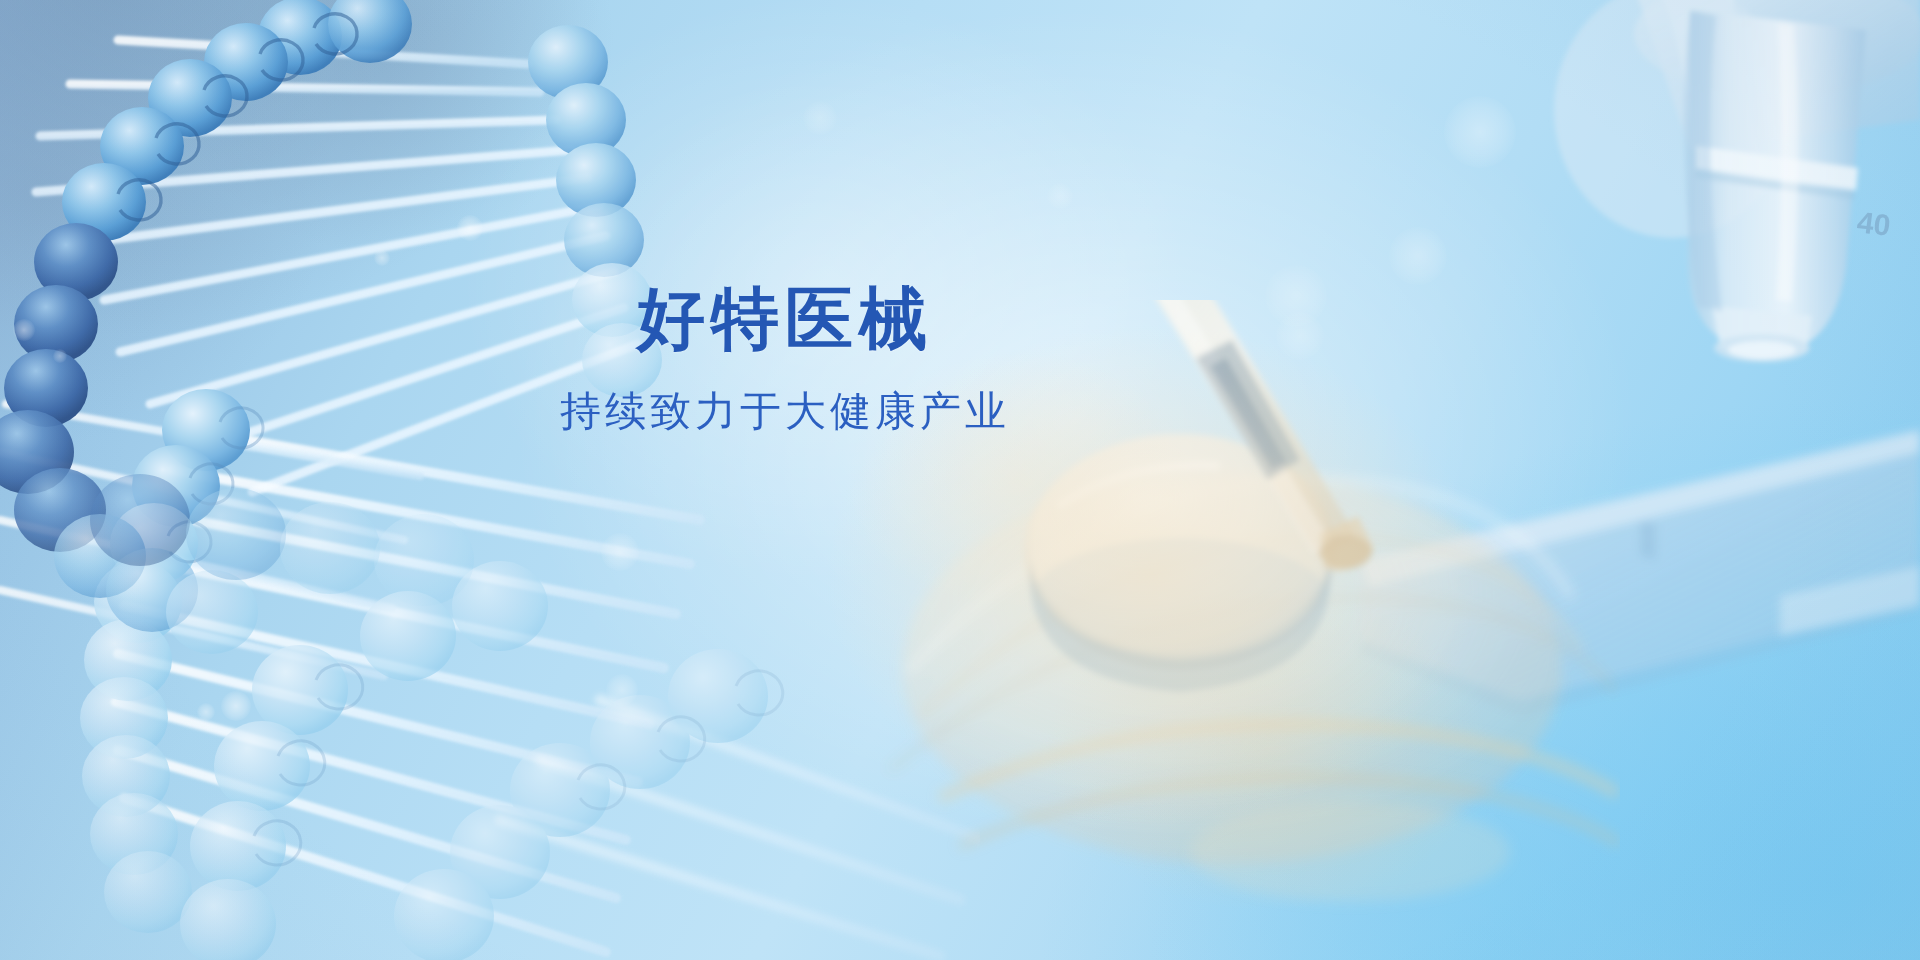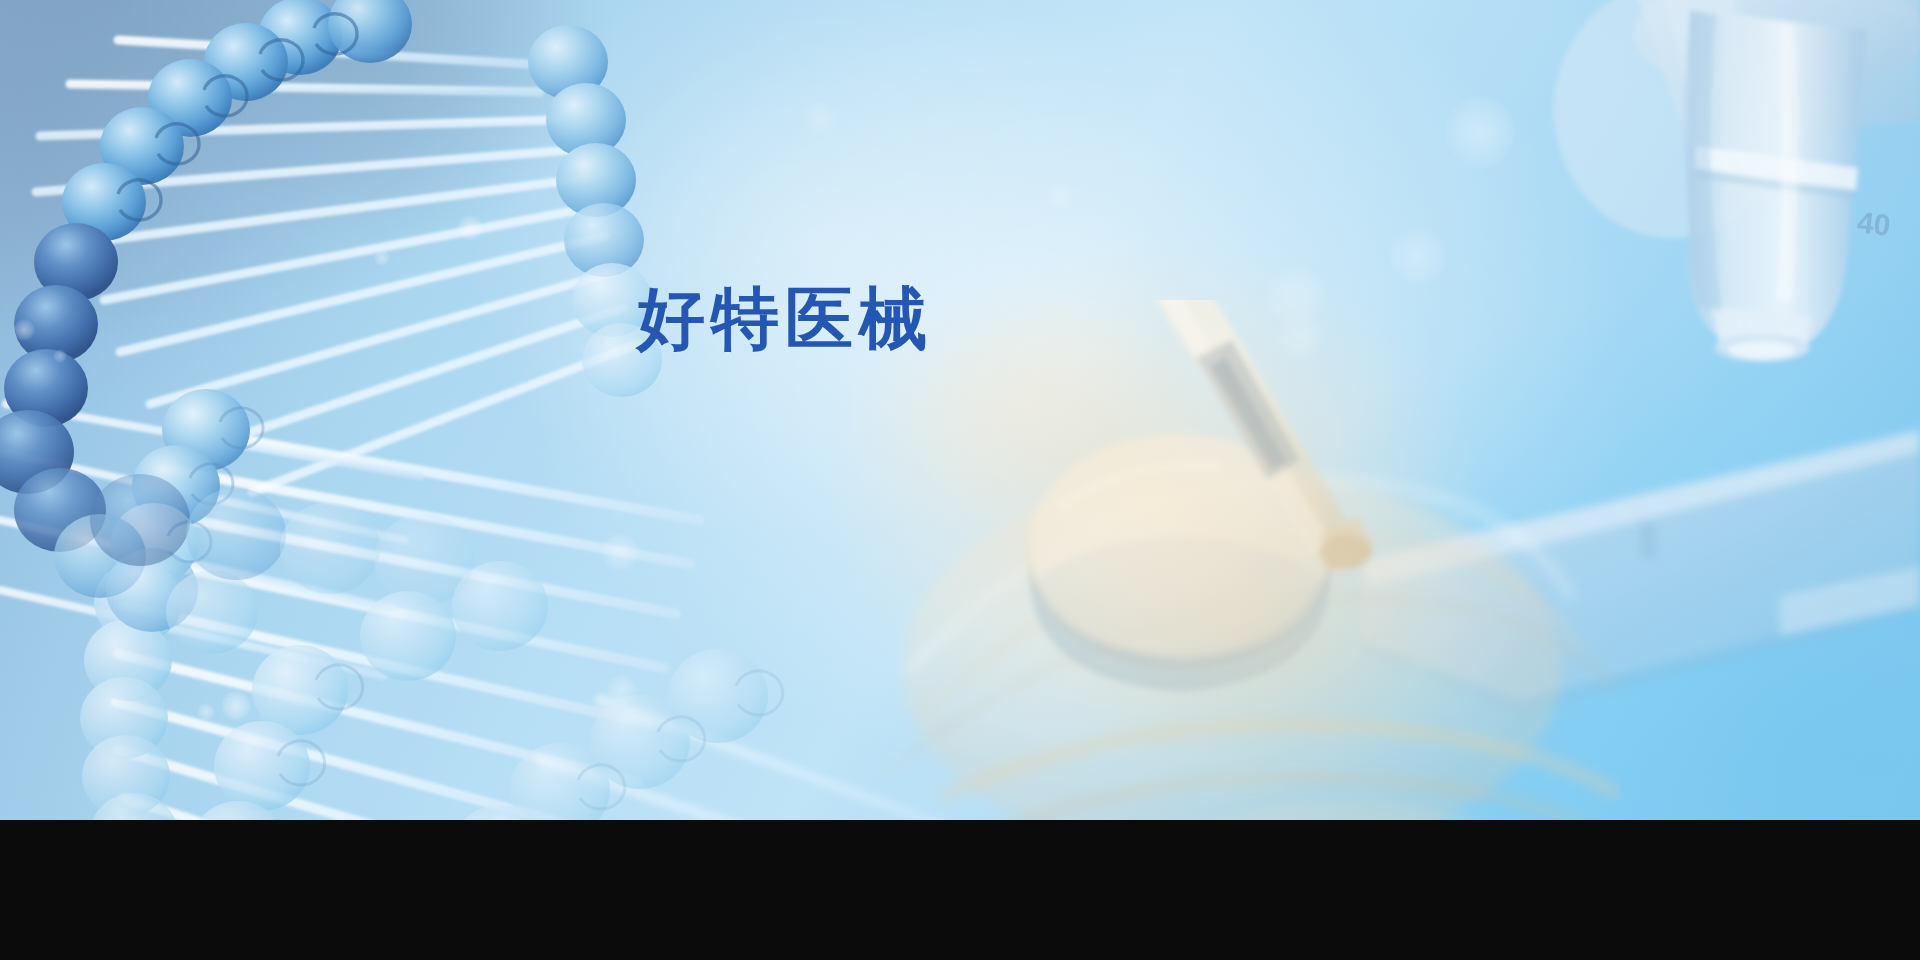--- a/index.html
+++ b/index.html
@@ -3,21 +3,21 @@
 <meta charset="utf-8">
 <style>
   html, body {
     margin: 0;
     padding: 0;
     background: #0b0b0b;
   }
   #banner {
     position: relative;
     width: 1920px;
-    height: 820px;
+    height: 960px;
     overflow: hidden;
     font-family: "Liberation Sans", "DejaVu Sans", sans-serif;
     background: #c4b5fd;
   }
 
   
   .bg-layer {
     position: absolute;
     inset: 0;
     pointer-events: none;
@@ -460,15 +460,16 @@
       <div class="bokeh" style="left: 1265px; top: 265px; width: 62px; height: 62px; opacity: 0.26;"></div>
       <div class="bokeh" style="left: 1276px; top: 312px; width: 48px; height: 48px; opacity: 0.24;"></div>
       <div class="bokeh" style="left: 13px; top: 319px; width: 22px; height: 22px; opacity: 0.5;"></div>
       <div class="bokeh" style="left: 53px; top: 349px; width: 14px; height: 14px; opacity: 0.4;"></div>
       <div class="bokeh" style="left: 803px; top: 101px; width: 34px; height: 34px; opacity: 0.22;"></div>
       <div class="bokeh" style="left: 1047px; top: 183px; width: 26px; height: 26px; opacity: 0.2;"></div>
     </div>
 
   <div class="hero-text">
     <h1 class="hero-title">好特医械</h1>
+    <p class="hero-sub">持续致力于大健康产业</p>
   </div>
 
 </div>
 
 </body></html>

